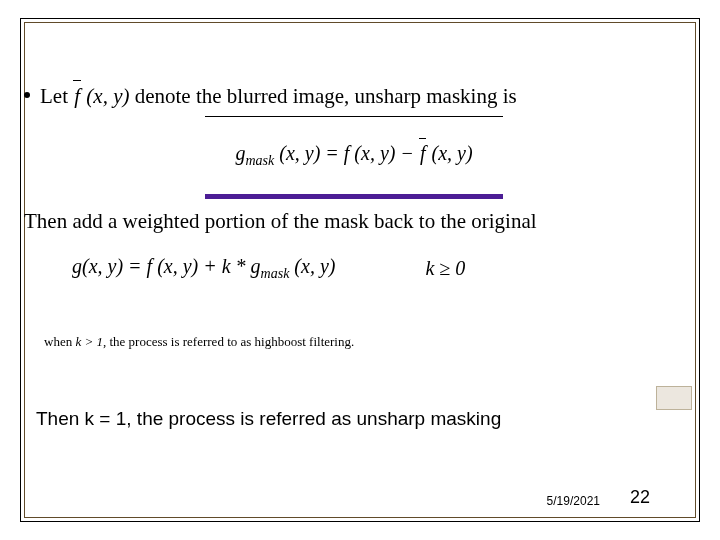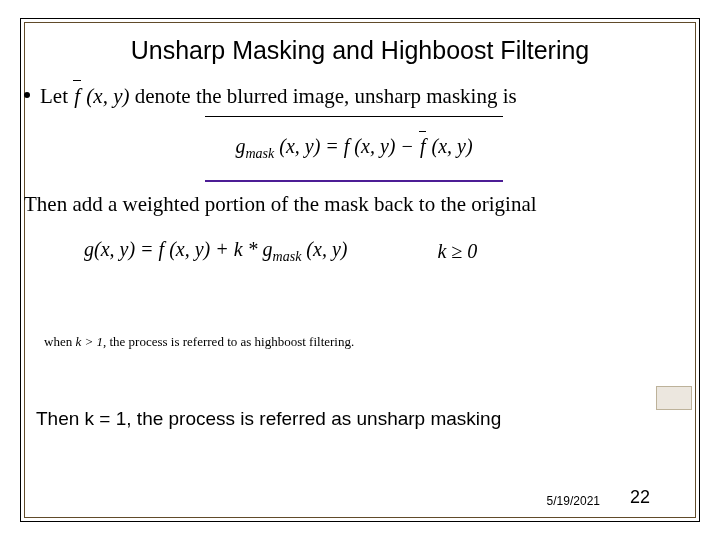--- a/index.html
+++ b/index.html
@@ -83,31 +83,31 @@
     height: 1px;
     background: #000;
   }
   .eq-line-wrap {
     text-align: center;
     margin: 6px 0 8px 0;
   }
   .eq-line {
     display: inline-block;
     border-top: 1px solid #000;
-    border-bottom: 2px solid #4c1d95;
-    padding: 16px 30px;
+    border-bottom: 5px solid #4c1d95;
+    padding: 23px 30px;
     font-style: italic;
     font-size: 20px;
   }
   .eq2-row {
     display: flex;
     justify-content: flex-start;
     align-items: center;
     gap: 90px;
-    margin: 10px 0 30px 60px;
+    margin: 10px 0 30px 48px;
     font-style: italic;
     font-size: 20px;
   }
   .sub {
     font-size: 0.7em;
     vertical-align: sub;
     font-style: italic;
   }
   .note-line {
     position: absolute;
@@ -149,21 +149,20 @@
   .math-i { font-style: italic; }
 </style>
 </head>
 <body>
 
 <div class="slide">
 
   <div class="frame"></div>
   <div class="inner-line"></div>
 
-  <div class="title">Unsharp Masking and Highboost Filtering</div>
 
   <div class="body">
 
     <div class="bullet">
       <span class="dot"></span>
       <span>
         <span>Let </span>
         <span class="fbar">f</span><span class="math-i"> (x, y)</span>
         <span> denote the blurred image, unsharp masking is</span>
       </span>

